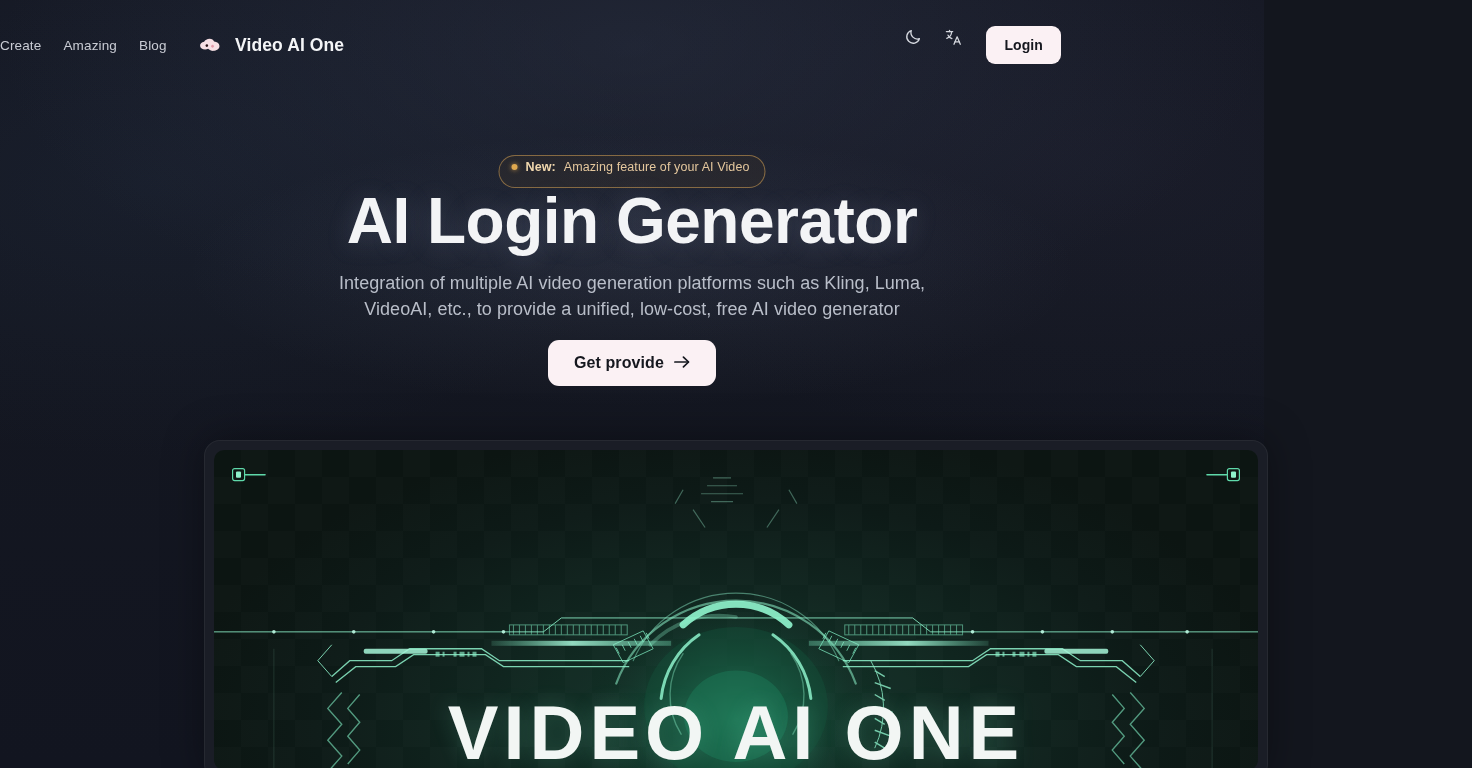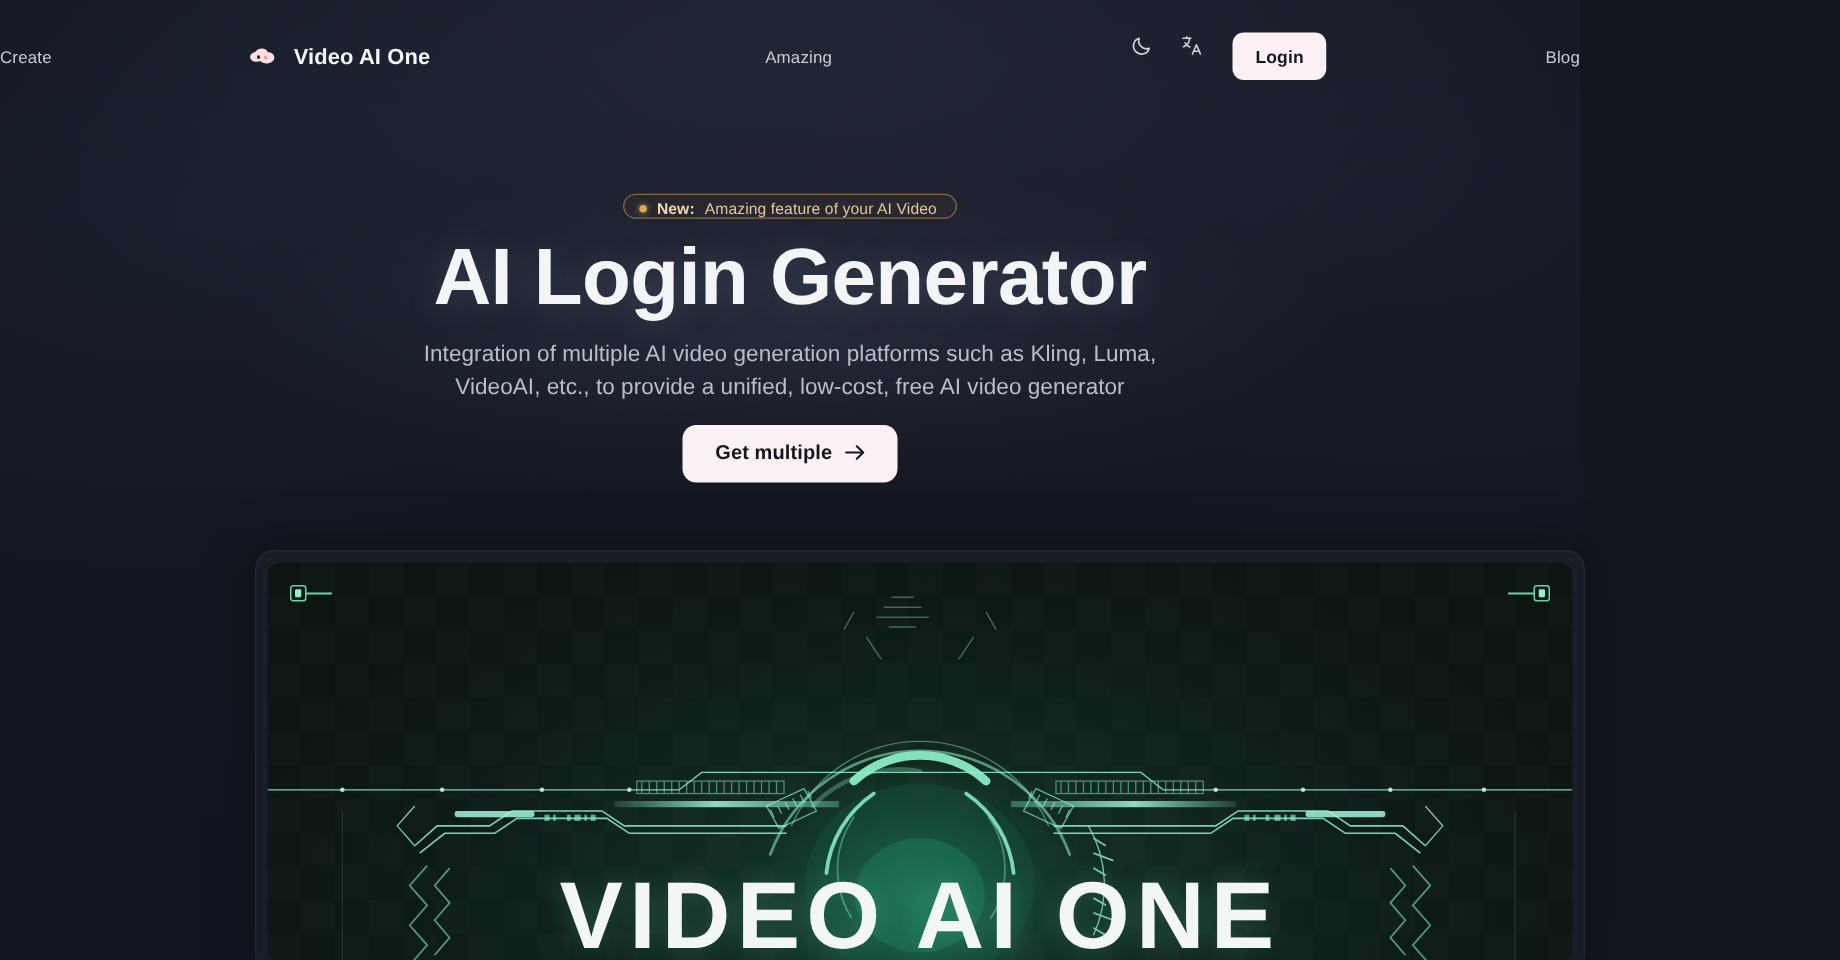--- a/index.html
+++ b/index.html
@@ -33,21 +33,21 @@
     position:absolute; left:196px; top:31px;
     display:flex; align-items:center; gap:11px; cursor:pointer;
   }
   .logo-mark { width:28px; height:28px; display:block; }
   .brand-name {
     font-size:17.5px; font-weight:700; color:#f4f5f7; letter-spacing:0.1px;
     white-space:nowrap;
   }
   .nav-links {
     position:absolute; left:0; right:0; top:36px;
-    display:flex; justify-content:space-between; gap:22px;
+    display:flex; justify-content:flex-start; gap:22px;
   }
   .nav-link {
     font-size:13.5px; color:#c9ccd4; letter-spacing:0.15px;
     cursor:pointer; padding:2px 0; white-space:nowrap;
   }
   .nav-right {
     position:absolute; right:203px; top:26px;
     display:flex; align-items:flex-start; gap:14px;
   }
   .icon-btn {
@@ -63,21 +63,21 @@
     cursor:pointer; white-space:nowrap;
   }
 
   
   .hero { position:absolute; top:0; left:0; right:0; text-align:center; z-index:10; }
   .badge {
     position:absolute; left:50%; transform:translateX(-50%); top:155px;
     display:inline-flex; align-items:center; gap:8px;
     border:1px solid rgba(214,163,84,0.55);
     border-radius:999px;
-    padding:4px 15px 0 12px;
+    padding:4px 15px 13px 12px;
     background:rgba(90,62,28,0.16);
     white-space:nowrap;
   }
   .badge-dot {
     width:6px; height:6px; border-radius:50%;
     background:#e0a94f; box-shadow:0 0 5px rgba(224,169,79,0.8);
     flex:none;
   }
   .badge-strong { font-size:12.5px; font-weight:700; color:#f0d7ad; letter-spacing:0.1px; }
   .badge-text { font-size:12.5px; font-weight:400; color:#e4c79d; letter-spacing:0.1px; }
@@ -206,21 +206,21 @@
       <span class="badge-strong">New:</span>
       <span class="badge-text">Amazing feature of your AI Video</span>
     </div>
 
     <h1 class="headline">AI Login Generator</h1>
 
     <p class="subhead">Integration of multiple AI video generation platforms such as Kling, Luma, VideoAI, etc., to provide a unified, low-cost, free AI video generator</p>
 
     <div class="cta-wrap">
       <button class="cta-btn">
-        <span>Get multiple</span>
+        <span>Get provide</span>
         <span class="cta-arrow">
           <svg width="16" height="14" viewBox="0 0 18 14" fill="none" stroke="#15171e" stroke-width="1.9" stroke-linecap="round" stroke-linejoin="round" aria-hidden="true">
             <path d="M1 7h15"></path>
             <path d="M10.6 1.4L16.4 7l-5.8 5.6"></path>
           </svg>
         </span>
       </button>
     </div>
   </div>
 

